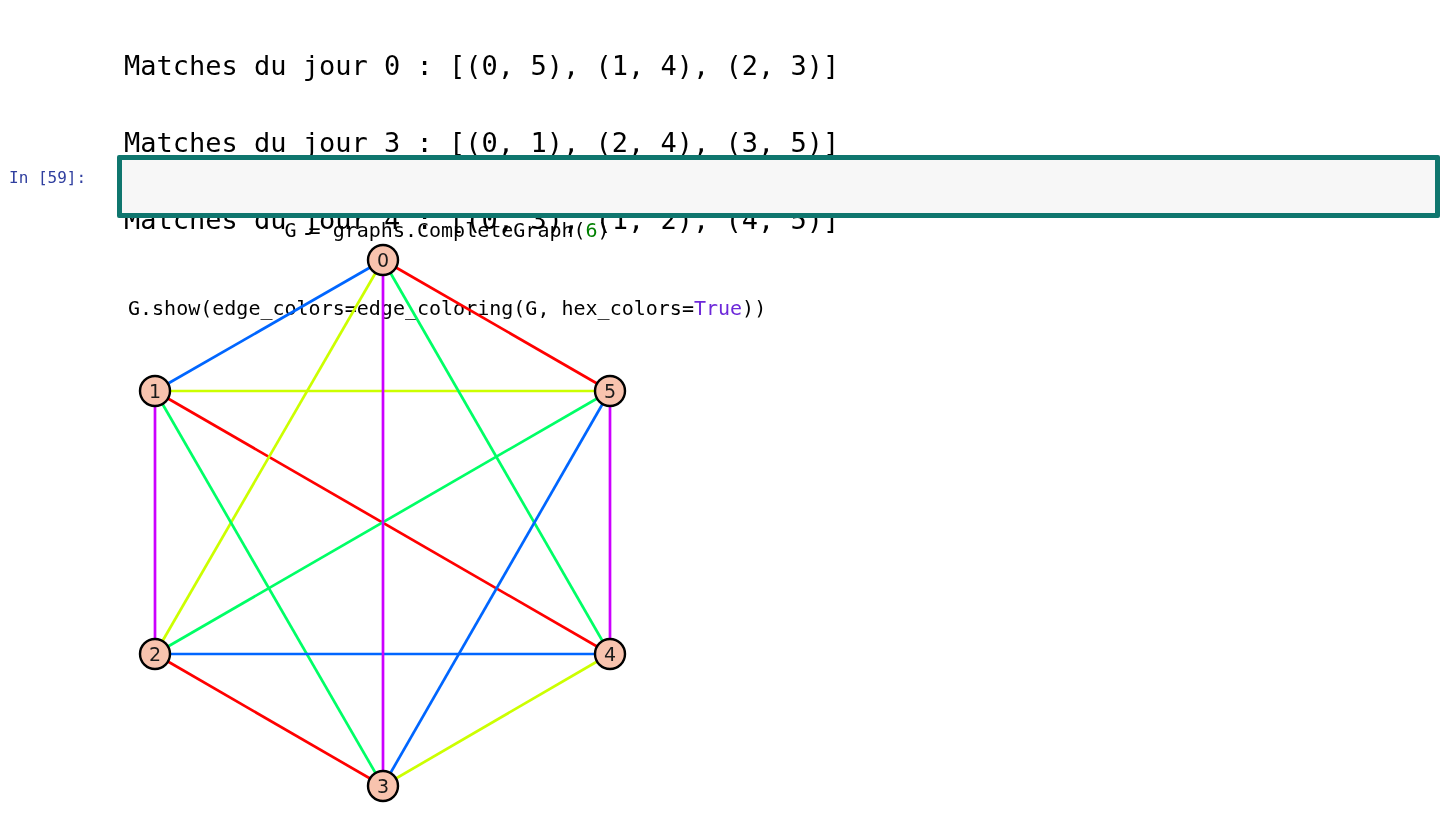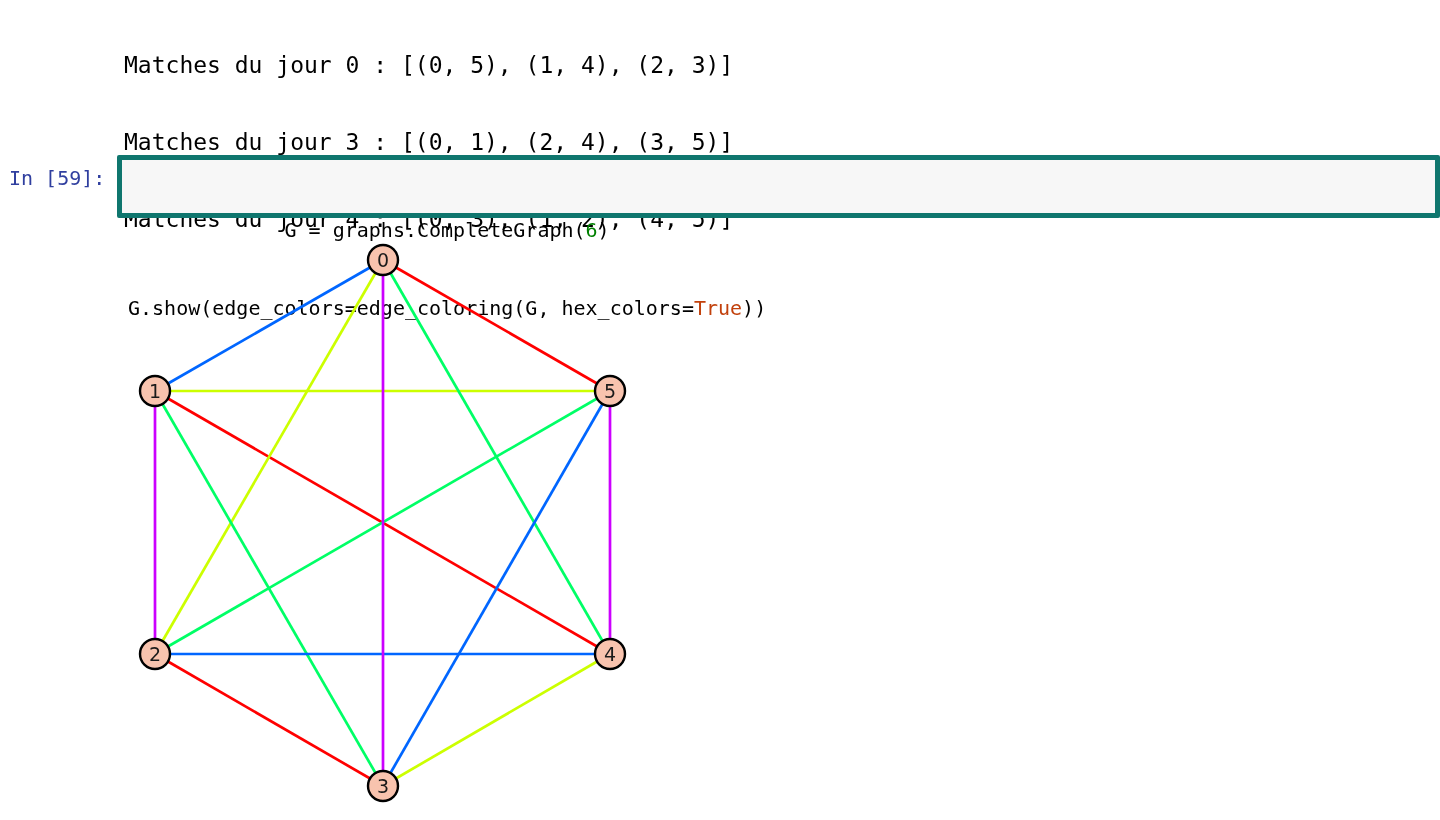--- a/index.html
+++ b/index.html
@@ -8,32 +8,32 @@
     background: #ffffff;
     overflow: hidden;
     font-family: "DejaVu Sans", "Liberation Sans", sans-serif;
   }
 
   
   .output-area {
     position: absolute;
     left: 124px; top: 2px;
     font-family: "DejaVu Sans Mono", "Liberation Mono", monospace;
-    font-size: 23px;
+    font-size: 27px;
     line-height: 25.6px;
     color: #000000;
     white-space: pre;
   }
 
   
   .input-prompt {
     position: absolute;
     left: 9px; top: 166px;
     font-family: "DejaVu Sans Mono", "Liberation Mono", monospace;
-    font-size: 20px;
+    font-size: 16px;
     line-height: 24px;
     color: #303f9f;
     white-space: pre;
   }
   .input-box {
     position: absolute;
     left: 117px; top: 155px;
     width: 1323px; height: 63px;
     background: #f7f7f7;
     border: 5px solid #0f766e;
@@ -43,21 +43,21 @@
   .code-area {
     position: absolute;
     left: 6px; top: 5px;
     font-family: "DejaVu Sans Mono", "Liberation Mono", monospace;
     font-size: 20px;
     line-height: 26px;
     color: #000000;
     white-space: pre;
   }
   .tok-number { color: #008000; }
-  .tok-keyword { color: #c2410c; }
+  .tok-keyword { color: #6d28d9; }
 
   
   .graph-output {
     position: absolute;
     left: 0px; top: 228px;
     width: 700px; height: 592px;
   }
   .graph-output svg { display: block; }
 </style>
 </head>

